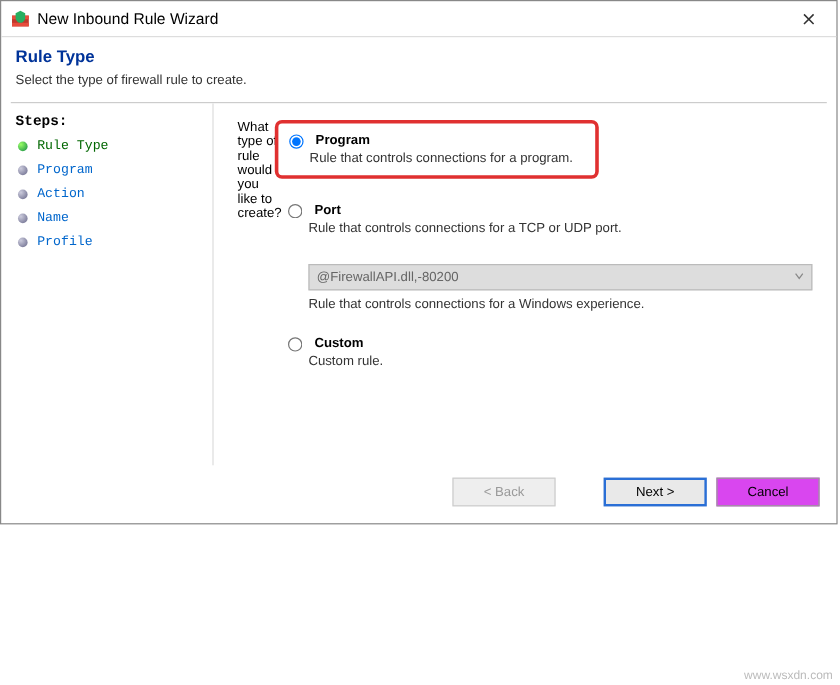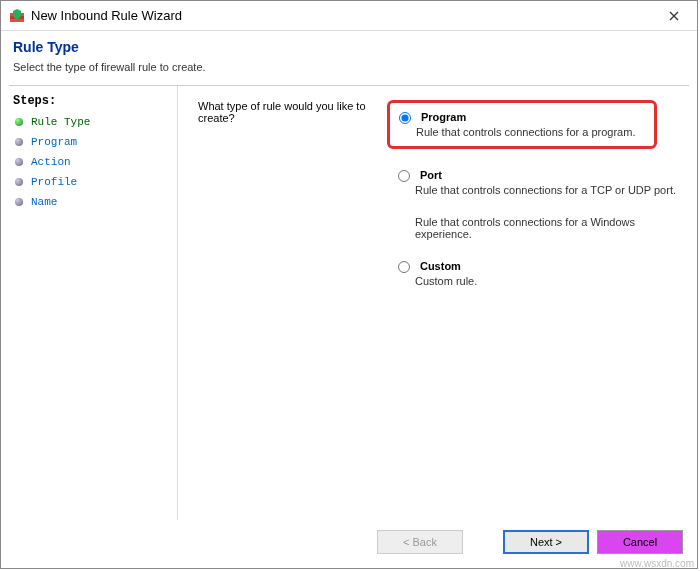--- a/index.html
+++ b/index.html
@@ -9,21 +9,21 @@
     font-size: 12px;
     background: #fff;
     color: #000;
     width: 700px;
     height: 571px;
     overflow: hidden;
   }
   .window {
     border: 1px solid #888;
     width: 698px;
-    height: 569px;
+    height: 437px;
     margin: 0;
     display: flex;
     flex-direction: column;
     background: #fff;
   }
   .titlebar {
     display: flex;
     align-items: center;
     height: 30px;
     padding: 0 8px;
@@ -220,25 +220,25 @@
       <div class="step link">
         <span class="bullet plain"></span>
         <span>Program</span>
       </div>
       <div class="step link">
         <span class="bullet plain"></span>
         <span>Action</span>
       </div>
       <div class="step link">
         <span class="bullet plain"></span>
+        <span>Name</span>
+      </div>
+      <div class="step link">
+        <span class="bullet plain"></span>
         <span>Profile</span>
-      </div>
-      <div class="step link">
-        <span class="bullet plain"></span>
-        <span>Name</span>
       </div>
     </div>
 
     <div class="main">
       <div class="question">What type of rule would you like to create?</div>
 
       <div class="options">
         <div class="highlight-box">
           <div class="option">
             <div class="opt-row">
@@ -251,20 +251,28 @@
 
         <div class="option">
           <div class="opt-row">
             <input type="radio" class="radio" style="">
             <span class="opt-label">Port</span>
           </div>
           <div class="opt-desc">Rule that controls connections for a TCP or UDP port.</div>
         </div>
 
         <div class="option">
+          <div class="predef-select">
+            <span>@FirewallAPI.dll,-80200</span>
+            <span>
+              <svg width="8" height="8" viewBox="0 0 8 8">
+                  <path d="M1 2 L4 6 L7 2" fill="none" stroke="#888" stroke-width="1"></path>
+                </svg>
+            </span>
+          </div>
           <div class="opt-desc">Rule that controls connections for a Windows experience.</div>
         </div>
 
         <div class="option">
           <div class="opt-row">
             <input type="radio" class="radio" style="">
             <span class="opt-label">Custom</span>
           </div>
           <div class="opt-desc">Custom rule.</div>
         </div>

